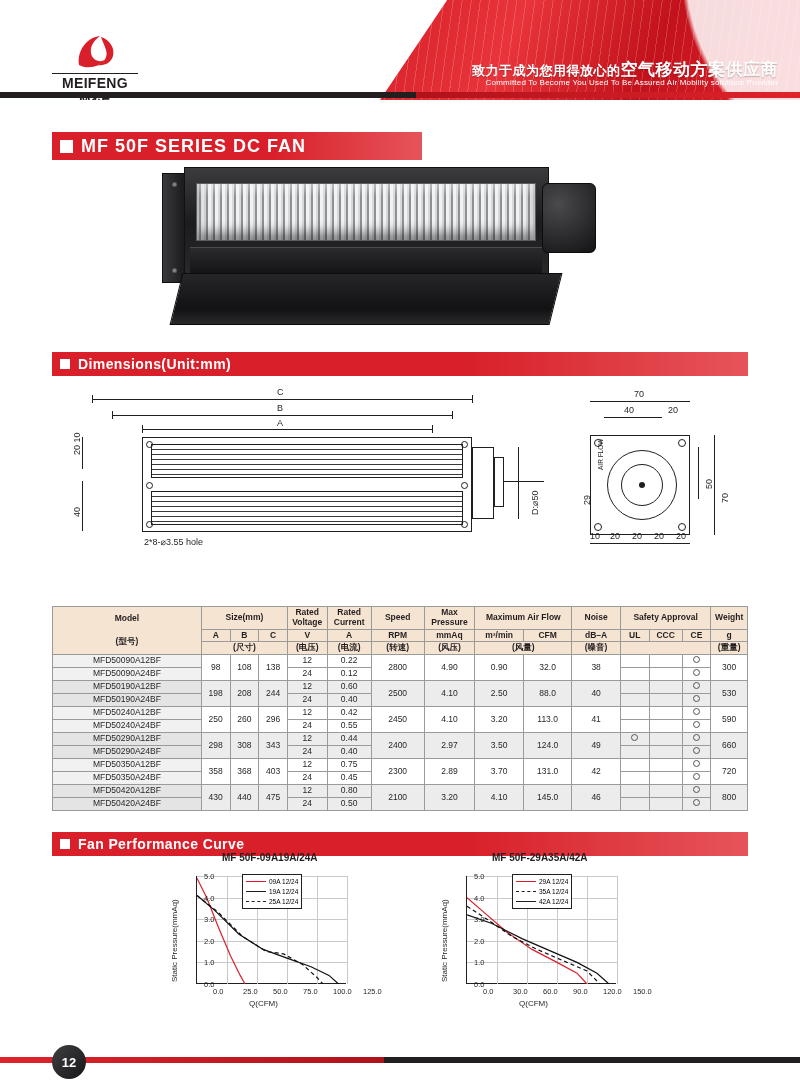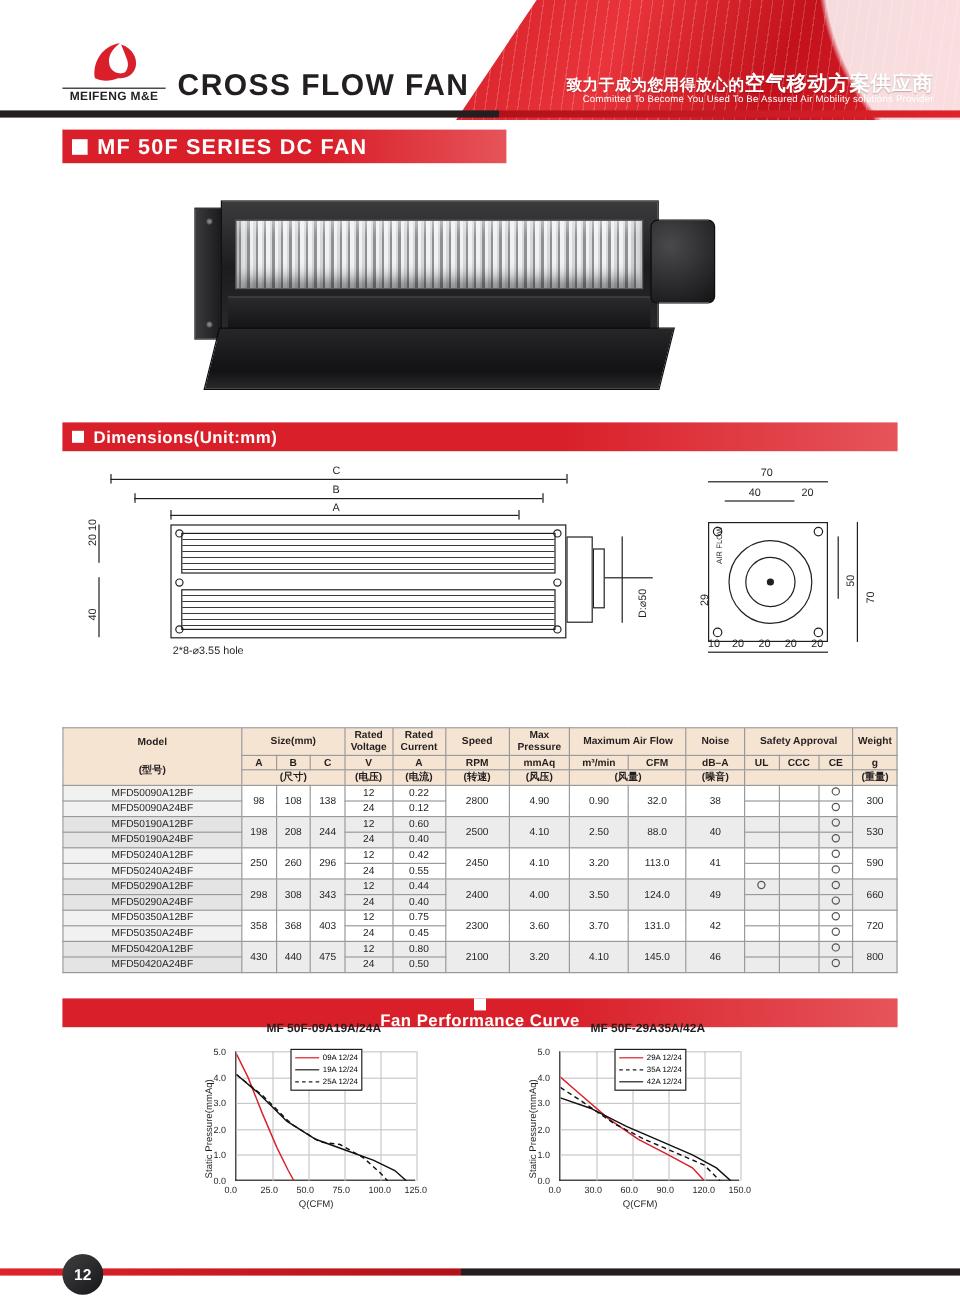--- a/index.html
+++ b/index.html
@@ -43,21 +43,21 @@
   .logo-wrap{
     position:absolute; left:52px; top:32px; width:86px; height:60px;
     text-align:center;
   }
   .logo-mark{
     width:48px;height:40px;margin:0 auto;
     position:relative;
   }
   .logo-mark svg{display:block;}
   .logo-text{
-    font-size:10px; font-weight:bold; color:#231f20; letter-spacing:.3px;
+    font-size:14px; font-weight:bold; color:#231f20; letter-spacing:.3px;
     border-top:1px solid #231f20; margin-top:1px; padding-top:1px;
   }
   .hdr-title{
     position:absolute; left:148px; top:57px;
     font-size:25px; font-weight:bold; letter-spacing:1.2px; color:#231f20;
   }
   .hdr-cn-slogan{
     position:absolute; right:22px; top:58px; text-align:right;
     color:#ffffff; font-size:13px; font-weight:bold; letter-spacing:.5px;
     text-shadow:0 1px 1px rgba(0,0,0,.25);
@@ -71,21 +71,21 @@
   
   .bar{
     position:absolute; left:52px; height:24px;
     background:linear-gradient(90deg,#d9202a 0%, #d9202a 60%, #e6545a 100%);
     display:flex; align-items:center;
   }
   .bar .sq{
     width:10px;height:10px;background:#fff;margin-left:8px;margin-right:8px; flex:none;
   }
   .bar .txt{ color:#fff; font-size:14px; font-weight:bold; letter-spacing:.4px;}
-  .bar.big{ height:28px; }
+  .bar.big{ height:28px;margin-top:24px; }
   .bar.big .txt{ font-size:18px; letter-spacing:1px;}
   .bar.big .sq{ width:13px;height:13px;}
 
   
   .photo{
     position:absolute; left:150px; top:155px; width:500px; height:175px;
   }
   .photo .body{
     position:absolute; left:34px; top:12px; width:365px; height:125px;
     background:linear-gradient(180deg,#3b3b3d 0%, #1c1c1e 45%, #2d2d2f 100%);
@@ -212,21 +212,21 @@
   .curves{
     position:absolute; left:52px; top:852px; width:696px; height:180px;
   }
   .curve-title{
     position:absolute; font-size:10px; font-weight:bold; color:#231f20;
   }
   .plot{
     position:absolute; background:#fff; border-left:1px solid #231f20; border-bottom:1px solid #231f20;
   }
   .gridline{ position:absolute; background:#c9c9c9; }
-  .axis-lbl{ position:absolute; font-size:7.5px; color:#231f20; }
+  .axis-lbl{ position:absolute; font-size:7.5px; color:#231f20;margin-left:26px; }
   .axis-title{ position:absolute; font-size:8px; color:#231f20; }
   .axis-title.vert{ transform:rotate(-90deg); transform-origin:left top; }
   .legend{
     position:absolute; border:1px solid #231f20; background:#fff;
     font-size:6.5px; padding:2px 3px; line-height:1.5;
   }
   .legend .row{ display:flex; align-items:center; gap:3px; }
   .legend .sw{ display:inline-block; width:20px; height:0; border-top:1px solid #231f20; }
   .legend .sw.dash{ border-top:1px dashed #231f20; }
   .legend .sw.red{ border-top:1px solid #d9202a; }
@@ -256,21 +256,20 @@
     <div class="logo-wrap">
       <div class="logo-mark">
         <svg width="48" height="40" viewBox="0 0 48 40" aria-hidden="true">
           <path d="M8 33 C6 20 14 6 29 4 C22 9 19 15 20 21 C21 28 28 31 34 28 C30 34 17 38 8 33 Z" fill="#d9202a"></path>
           <path d="M30 5 C39 8 44 16 42 24 C40 31 33 34 27 33 C34 30 37 24 35 18 C33 12 31 8 30 5 Z" fill="#d9202a"></path>
         </svg>
       </div>
       <div class="logo-text">MEIFENG M&amp;E</div>
     </div>
 
-    <div class="hdr-title">CROSS FLOW FAN</div>
 
     <div class="hdr-cn-slogan">
       <span>致力于成为您用得放心的</span><span class="big">空气移动方案供应商</span>
     </div>
     <div class="hdr-en-slogan">Committed To Become You Used To Be Assured Air Mobility solutions Provider</div>
 
     <div class="hdr-line-dark"></div>
   </div>
 
   <div class="bar big" style="top:108px; width:370px;">
@@ -511,21 +510,21 @@
             <td><span class="circle"></span></td>
           </tr>
           <tr class="alt">
             <td class="model">MFD50290A12BF</td>
             <td rowspan="2">298</td>
             <td rowspan="2">308</td>
             <td rowspan="2">343</td>
             <td>12</td>
             <td>0.44</td>
             <td rowspan="2">2400</td>
-            <td rowspan="2">4.00</td>
+            <td rowspan="2">2.97</td>
             <td rowspan="2">3.50</td>
             <td rowspan="2">124.0</td>
             <td rowspan="2">49</td>
             <td><span class="circle"></span></td>
             <td></td>
             <td><span class="circle"></span></td>
             <td rowspan="2">660</td>
           </tr>
           <tr class="alt">
             <td class="model">MFD50290A24BF</td>
@@ -536,21 +535,21 @@
             <td><span class="circle"></span></td>
           </tr>
           <tr>
             <td class="model">MFD50350A12BF</td>
             <td rowspan="2">358</td>
             <td rowspan="2">368</td>
             <td rowspan="2">403</td>
             <td>12</td>
             <td>0.75</td>
             <td rowspan="2">2300</td>
-            <td rowspan="2">3.60</td>
+            <td rowspan="2">2.89</td>
             <td rowspan="2">3.70</td>
             <td rowspan="2">131.0</td>
             <td rowspan="2">42</td>
             <td></td>
             <td></td>
             <td><span class="circle"></span></td>
             <td rowspan="2">720</td>
           </tr>
           <tr>
             <td class="model">MFD50350A24BF</td>
@@ -582,21 +581,21 @@
             <td>24</td>
             <td>0.50</td>
             <td></td>
             <td></td>
             <td><span class="circle"></span></td>
           </tr>
         </tbody>
     </table>
   </div>
 
-  <div class="bar" style="top:832px; width:696px;flex-direction:column;">
+  <div class="bar" style="top:832px; width:696px;">
     <span class="sq"></span>
     <span class="txt">Fan Performance Curve</span>
   </div>
 
   <div class="curves">
     <div class="curve-title" style="left:170px; top:0px;">MF 50F-09A19A/24A</div>
     <div class="curve-title" style="left:440px; top:0px;">MF 50F-29A35A/42A</div>
     <div id="chart-1-host">
         <div class="plot" style="left: 144px; top: 24px; width: 150px; height: 108px;">
           <div class="gridline" style="left: 30px; top: 0px; width: 1px; height: 108px;"></div>

